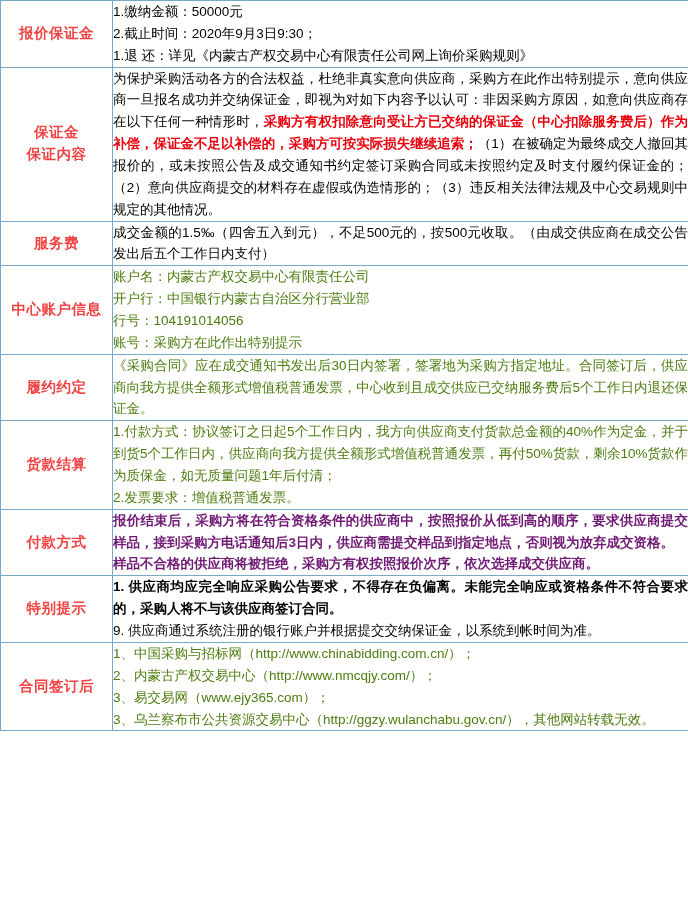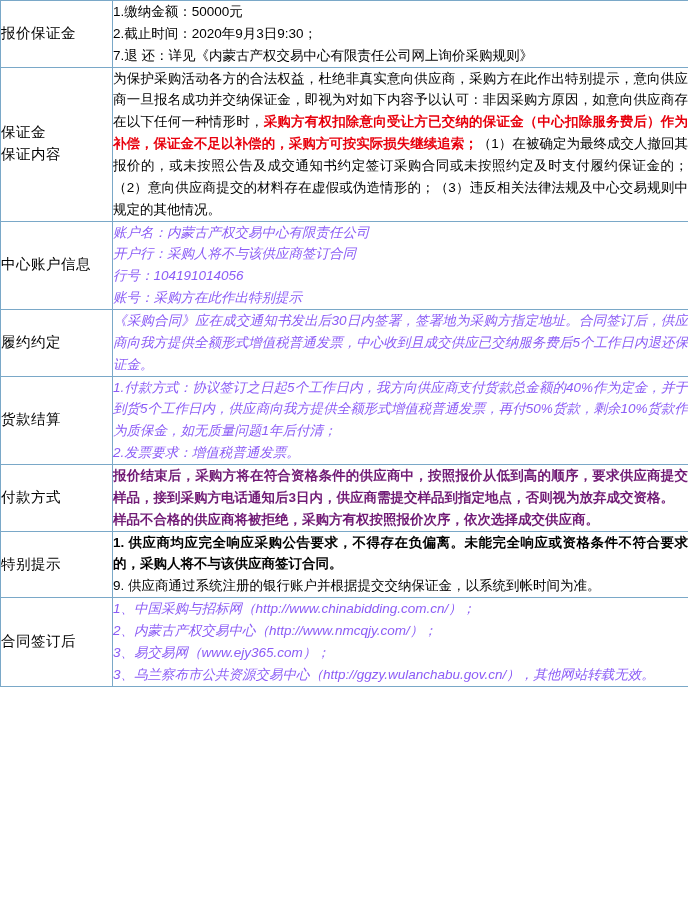--- a/index.html
+++ b/index.html
@@ -20,24 +20,24 @@
     table-layout: fixed;
   }
   table.doc-table td {
     border: 1px solid #7aa8c8;
     vertical-align: middle;
     padding: 0;
     margin-left: 16px;
   }
   td.label-cell {
     width: 112px;
-    text-align: left;
-    font-weight: normal;
+    text-align: center;
+    font-weight: bold;
     font-size: 14.5px;
-    color: #000000;
+    color: #ef4444;
     letter-spacing: 0.5px;
     padding: 4px 2px;
     line-height: 1.5;
   }
   td.content-cell {
     padding: 5px 7px 6px 7px;
     font-size: 13.5px;
     line-height: 1.62;
     vertical-align: top;
     text-align: justify;
@@ -51,59 +51,64 @@
   }
   .redblock {
     color: #701a75;
     font-weight: bold;
     display: block;
   }
   .bold {
     font-weight: bold;
   }
   .gray {
-    color: #8b5cf6;
-    font-style: italic;
+    color: #4d7c0f;
   }
 </style>
 </head>
 <body>
 
 <table class="doc-table">
   <colgroup>
     <col style="width:112px">
     <col style="width:576px">
   </colgroup>
   <tbody>
 
     <tr>
       <td class="label-cell">报价保证金</td>
       <td class="content-cell">
         <span class="line">1.缴纳金额：50000元</span>
         <span class="line">2.截止时间：2020年9月3日9:30；</span>
-        <span class="line">7.退 还：详见《内蒙古产权交易中心有限责任公司网上询价采购规则》</span>
+        <span class="line">1.退 还：详见《内蒙古产权交易中心有限责任公司网上询价采购规则》</span>
       </td>
     </tr>
 
     <tr>
       <td class="label-cell">
         <span class="line">保证金</span>
         <span class="line">保证内容</span>
       </td>
       <td class="content-cell">
         <span>为保护采购活动各方的合法权益，杜绝非真实意向供应商，采购方在此作出特别提示，意向供应商一旦报名成功并交纳保证金，即视为对如下内容予以认可：非因采购方原因，如意向供应商存在以下任何一种情形时，</span><span class="red">采购方有权扣除意向受让方已交纳的保证金（中心扣除服务费后）作为补偿，保证金不足以补偿的，采购方可按实际损失继续追索；</span><span>（1）在被确定为最终成交人撤回其报价的，或未按照公告及成交通知书约定签订采购合同或未按照约定及时支付履约保证金的；（2）意向供应商提交的材料存在虚假或伪造情形的；（3）违反相关法律法规及中心交易规则中规定的其他情况。</span>
       </td>
     </tr>
 
+    <tr>
+      <td class="label-cell">服务费</td>
+      <td class="content-cell">
+        <span class="line">成交金额的1.5‰（四舍五入到元），不足500元的，按500元收取。（由成交供应商在成交公告发出后五个工作日内支付）</span>
+      </td>
+    </tr>
 
     <tr>
       <td class="label-cell">中心账户信息</td>
       <td class="content-cell gray">
         <span class="line">账户名：内蒙古产权交易中心有限责任公司</span>
-        <span class="line">开户行：采购人将不与该供应商签订合同</span>
+        <span class="line">开户行：中国银行内蒙古自治区分行营业部</span>
         <span class="line">行号：104191014056</span>
         <span class="line">账号：采购方在此作出特别提示</span>
       </td>
     </tr>
 
     <tr>
       <td class="label-cell">履约约定</td>
       <td class="content-cell gray">
         <span class="line">《采购合同》应在成交通知书发出后30日内签署，签署地为采购方指定地址。合同签订后，供应商向我方提供全额形式增值税普通发票，中心收到且成交供应已交纳服务费后5个工作日内退还保证金。</span>
       </td>

